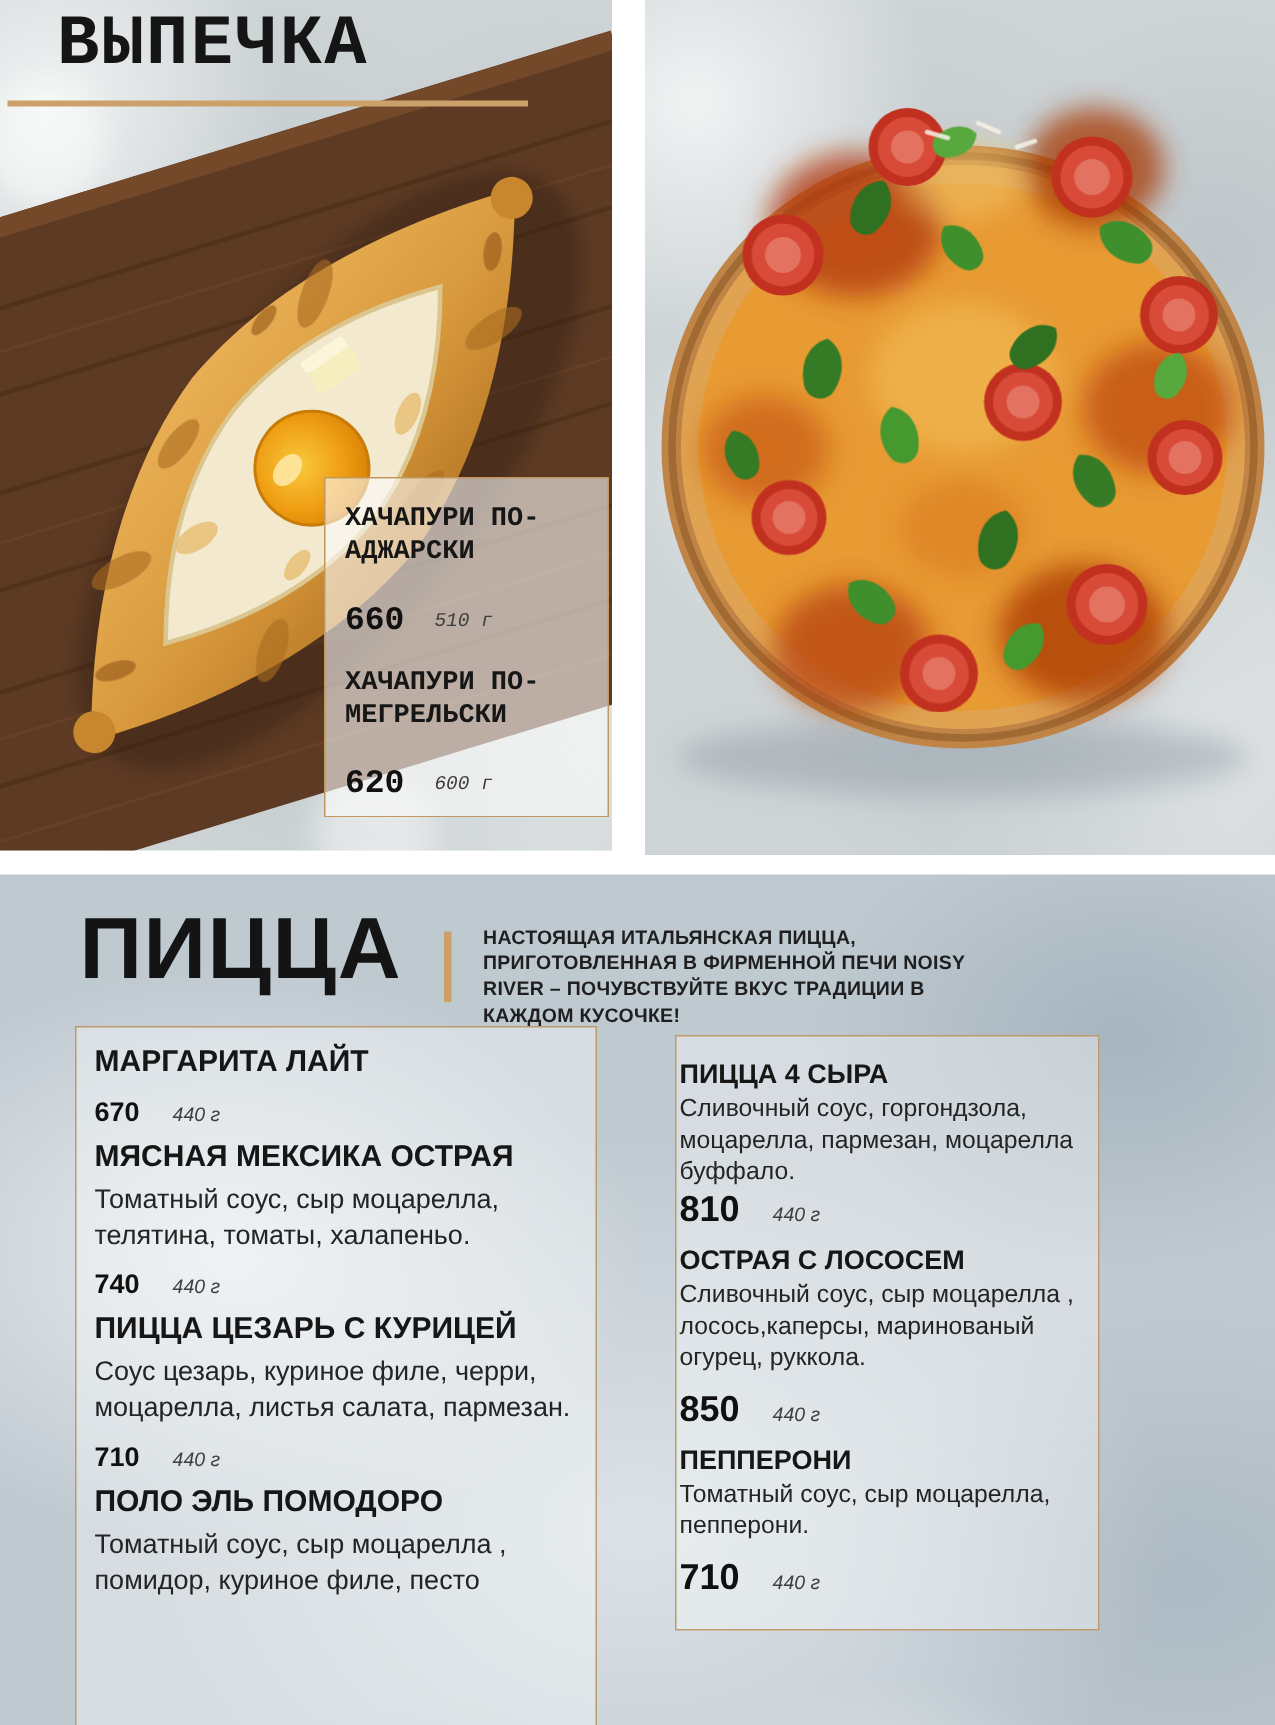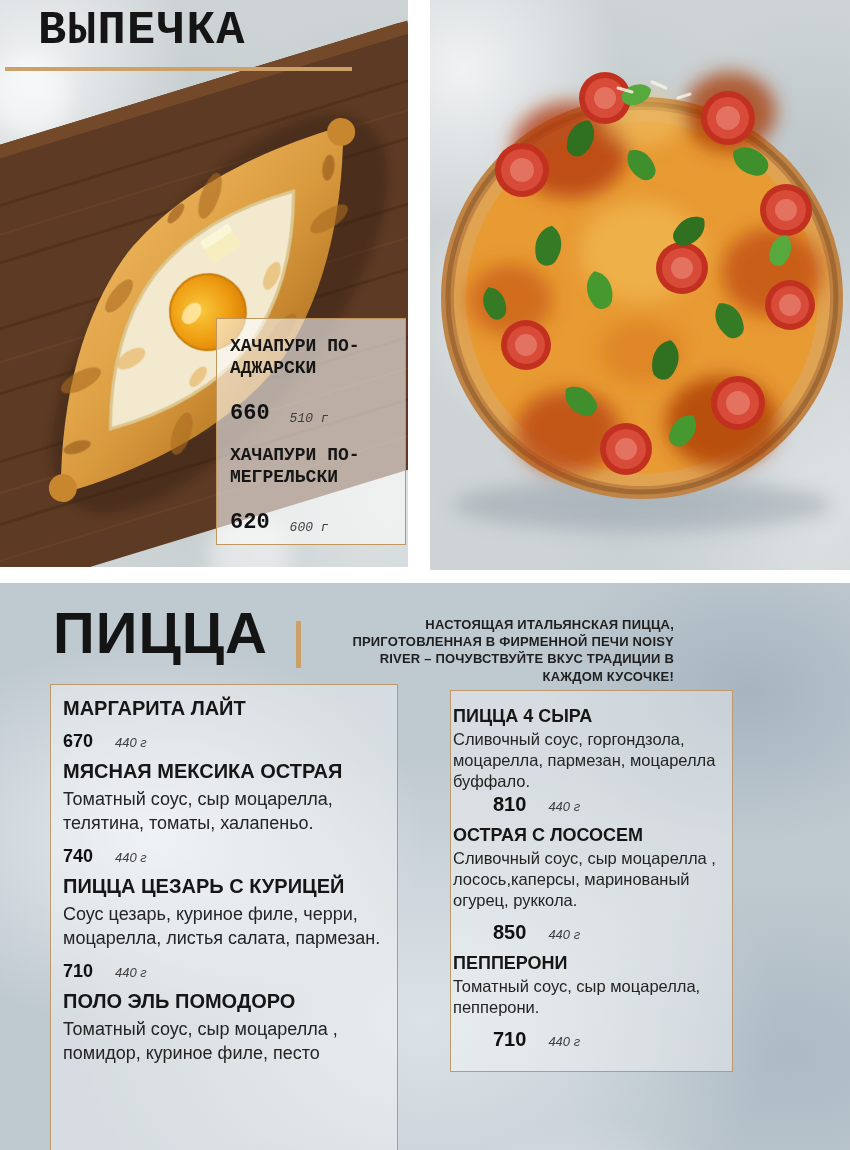--- a/index.html
+++ b/index.html
@@ -28,21 +28,21 @@
     font-size:47px;font-weight:800;letter-spacing:1.5px;color:#151515;
   }
   .gold-underline{position:absolute;left:5px;top:67px;width:347px;height:4px;z-index:3;}
   
   .info-card{
     position:absolute;left:216px;top:318px;width:190px;height:227px;z-index:4;
     background:rgba(252,252,250,.6);border:1px solid #c0985e;
     box-sizing:border-box;padding:16px 12px 10px 13px;
   }
   .card-name{font-size:18px;line-height:22px;font-weight:700;color:#161616;}
-  .card-price-row{margin-top:22px;display:flex;align-items:flex-end;}
+  .card-price-row{margin-top:22px;display:flex;align-items:center;}
   .card-price{font-size:22px;font-weight:700;color:#111;}
   .card-weight{font-size:13px;font-style:italic;color:#3f3f3f;margin-left:20px;}
   .card-item + .card-item{margin-top:18px;}
   
   .bottom-section{
     position:absolute;left:0;top:583px;width:850px;height:726px;overflow:hidden;
     background-color:#bfc9d0;
     background-image:
       radial-gradient(ellipse 420px 300px at 18% 35%, rgba(244,248,250,.75) 0%, transparent 65%),
       radial-gradient(ellipse 500px 380px at 50% 60%, rgba(238,244,247,.6) 0%, transparent 70%),
@@ -51,42 +51,42 @@
       radial-gradient(ellipse 280px 200px at 35% 95%, rgba(150,166,177,.45) 0%, transparent 70%),
       radial-gradient(ellipse 260px 180px at 70% 90%, rgba(244,248,250,.5) 0%, transparent 65%);
   }
   .pizza-title{
     position:absolute;left:53px;top:20px;margin:0;
     font-size:58px;line-height:60px;font-weight:800;letter-spacing:1px;color:#141414;
   }
   .gold-bar{position:absolute;left:296px;top:38px;width:5px;height:47px;}
   .pizza-intro{
     position:absolute;left:322px;top:33px;width:352px;margin:0;
-    font-size:13px;line-height:17.2px;font-weight:700;color:#1f1f1f;letter-spacing:.2px;text-align:right;
+    font-size:13px;line-height:17.2px;font-weight:700;color:#1f1f1f;letter-spacing:.2px;
   }
   .menu-box{
     position:absolute;box-sizing:border-box;border:1px solid #bd9a6a;
     background:rgba(252,253,253,.38);
   }
   .menu-box-left{left:50px;top:101px;width:348px;height:470px;border-bottom:none;padding:12px 12px 0 12px;}
   .menu-box-right{left:450px;top:107px;width:283px;height:auto;padding:14px 14px 12px 2px;}
   .menu-item{margin-bottom:8px;}
   .mi-name{font-weight:700;color:#161616;}
   .menu-box-left .mi-name{font-size:20px;line-height:23px;}
   .menu-box-right .mi-name{font-size:18px;line-height:22px;}
   .mi-desc{color:#242424;margin-top:4px;}
   .menu-box-left .mi-desc{font-size:18px;line-height:24px;}
   .menu-box-right .mi-desc{font-size:16.5px;line-height:21px;margin-top:2px;}
   .mi-price-row{display:flex;align-items:baseline;}
   .menu-box-left .mi-price-row{margin-top:11px;}
   .menu-box-right .mi-price-row{margin-top:10px;}
   .menu-box-right .menu-item-first .mi-price-row{margin-top:1px;}
   .mi-price{font-weight:700;color:#101010;}
   .menu-box-left .mi-price{font-size:18px;}
-  .menu-box-right .mi-price{font-size:20px;margin-left:40px;}
+  .menu-box-right .mi-price{font-size:24px;}
   .mi-weight{font-size:13px;font-style:italic;color:#3f3f3f;margin-left:22px;text-align:center;}
   .accent{background:#cba169;}
 </style>
 </head>
 <body>
 
 <div class="page">
 
   <section class="top-section">
 

